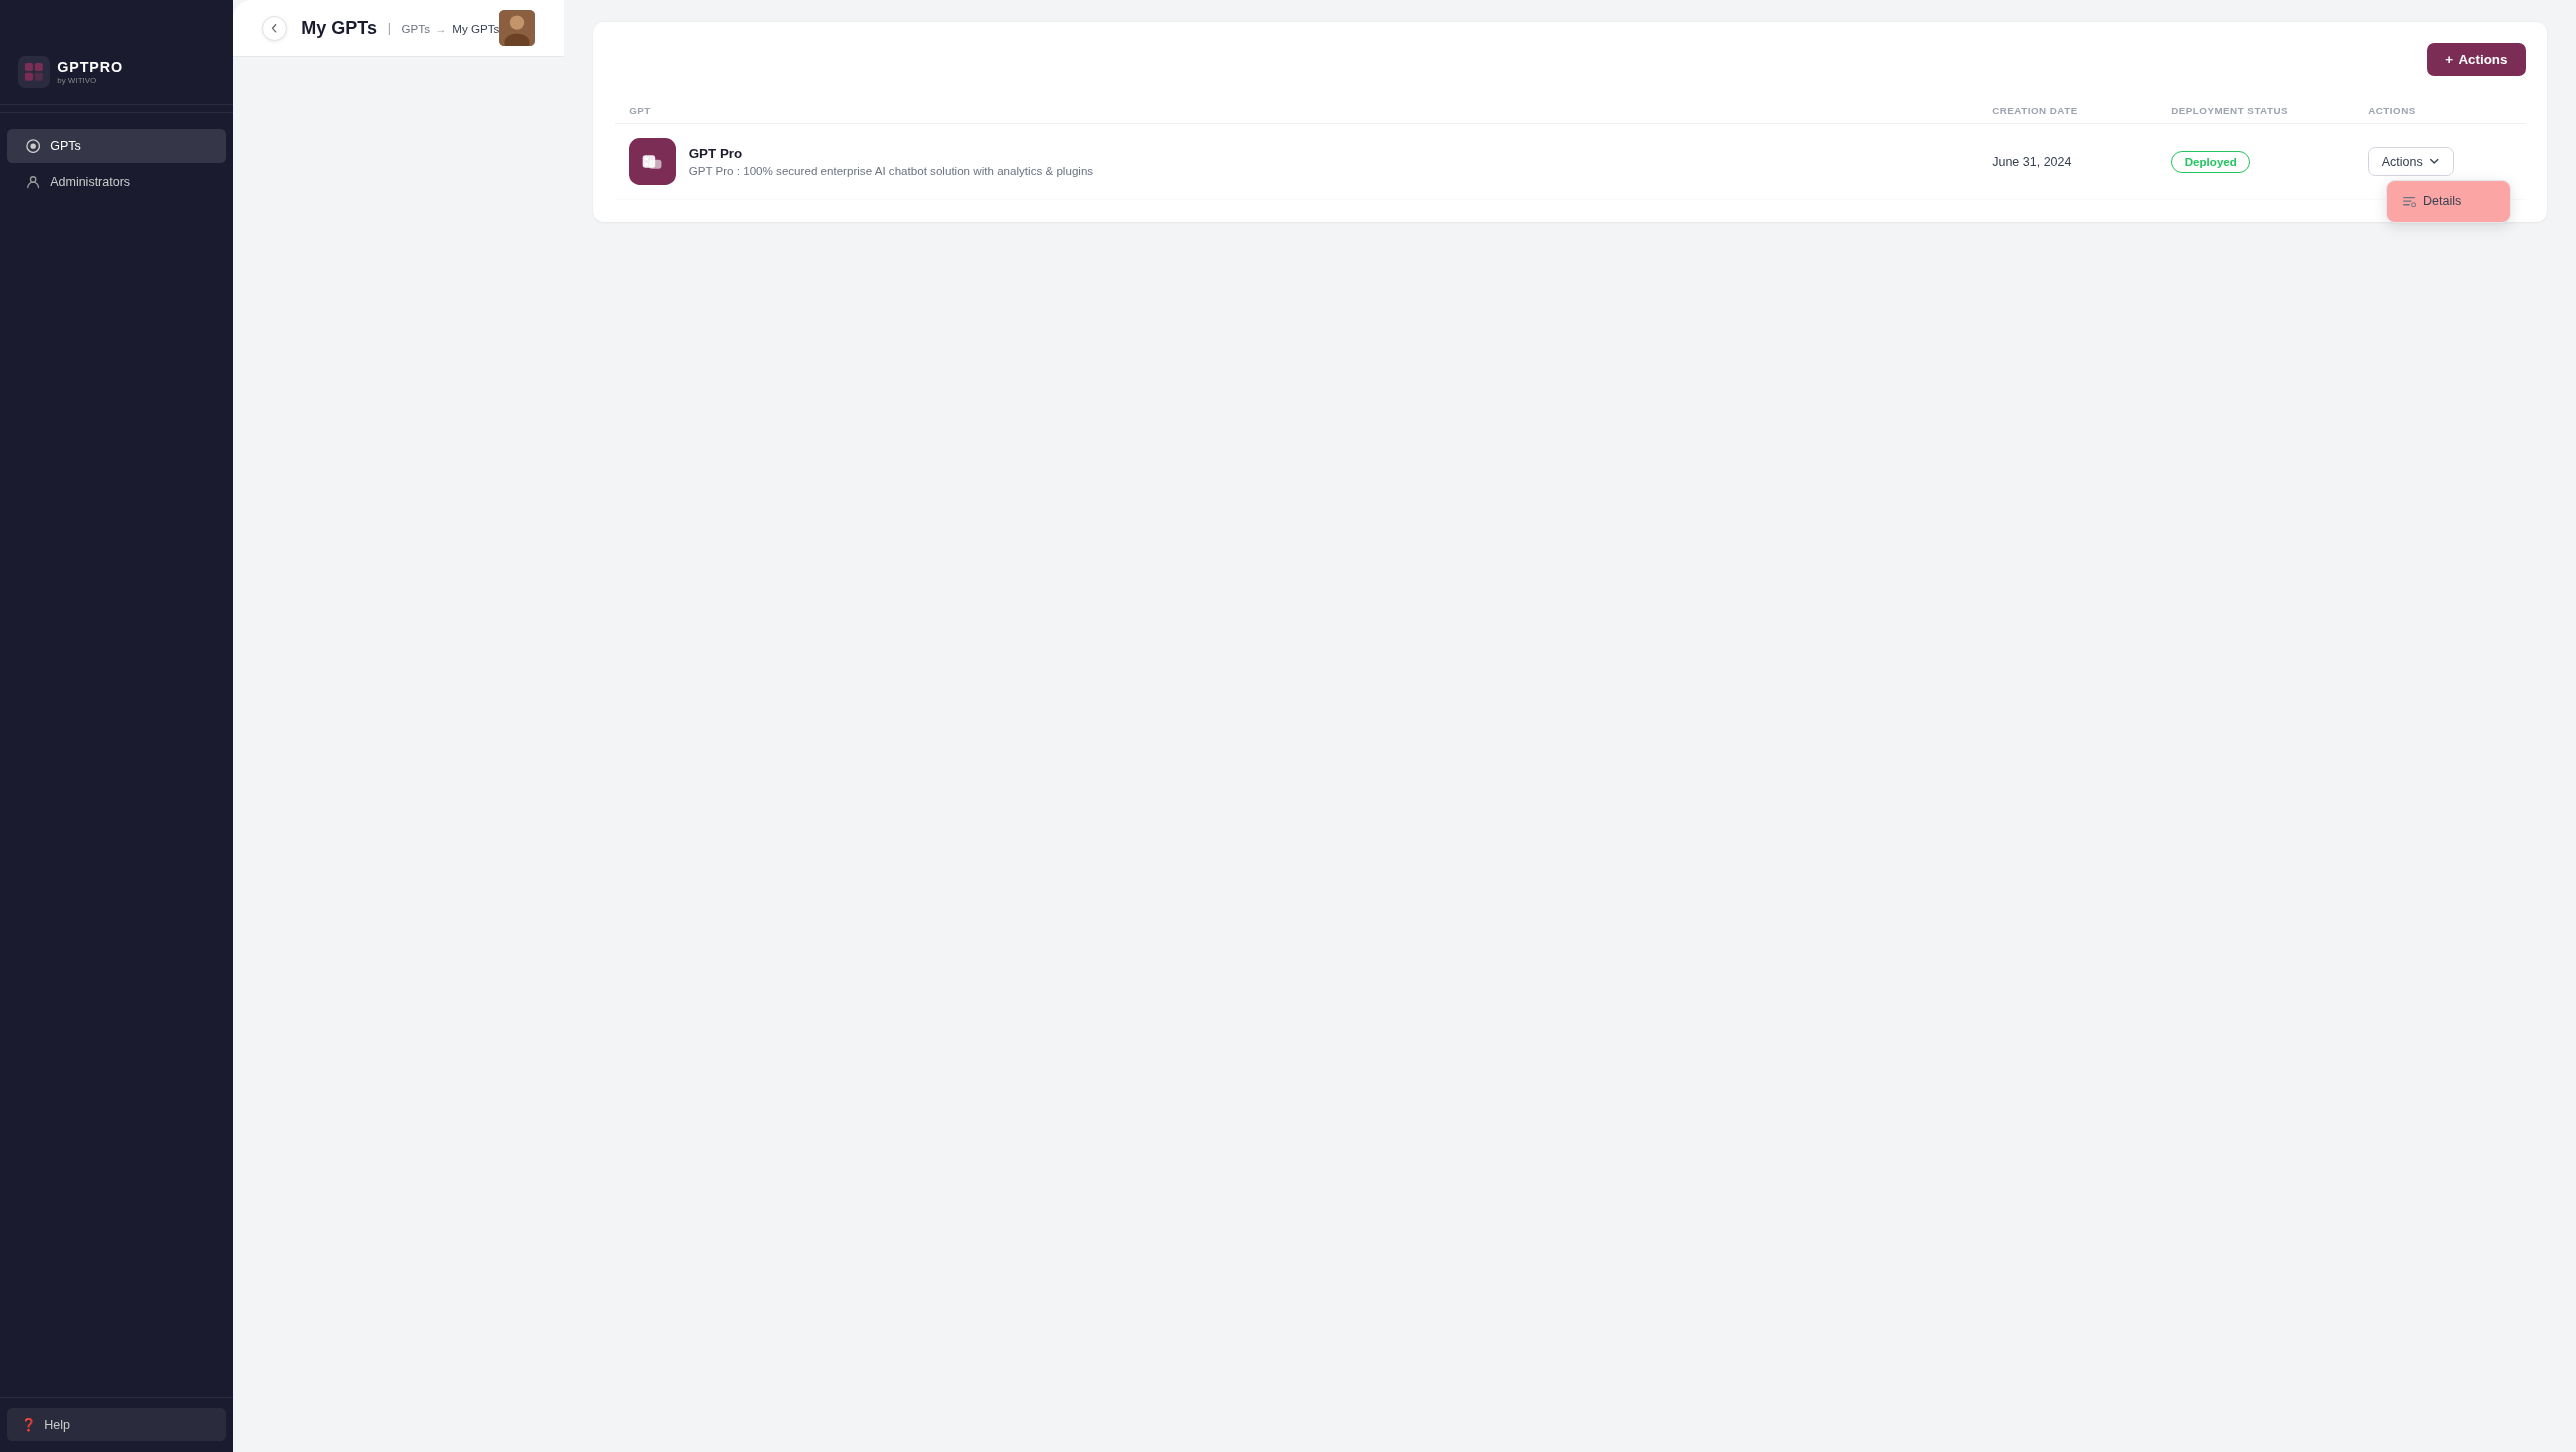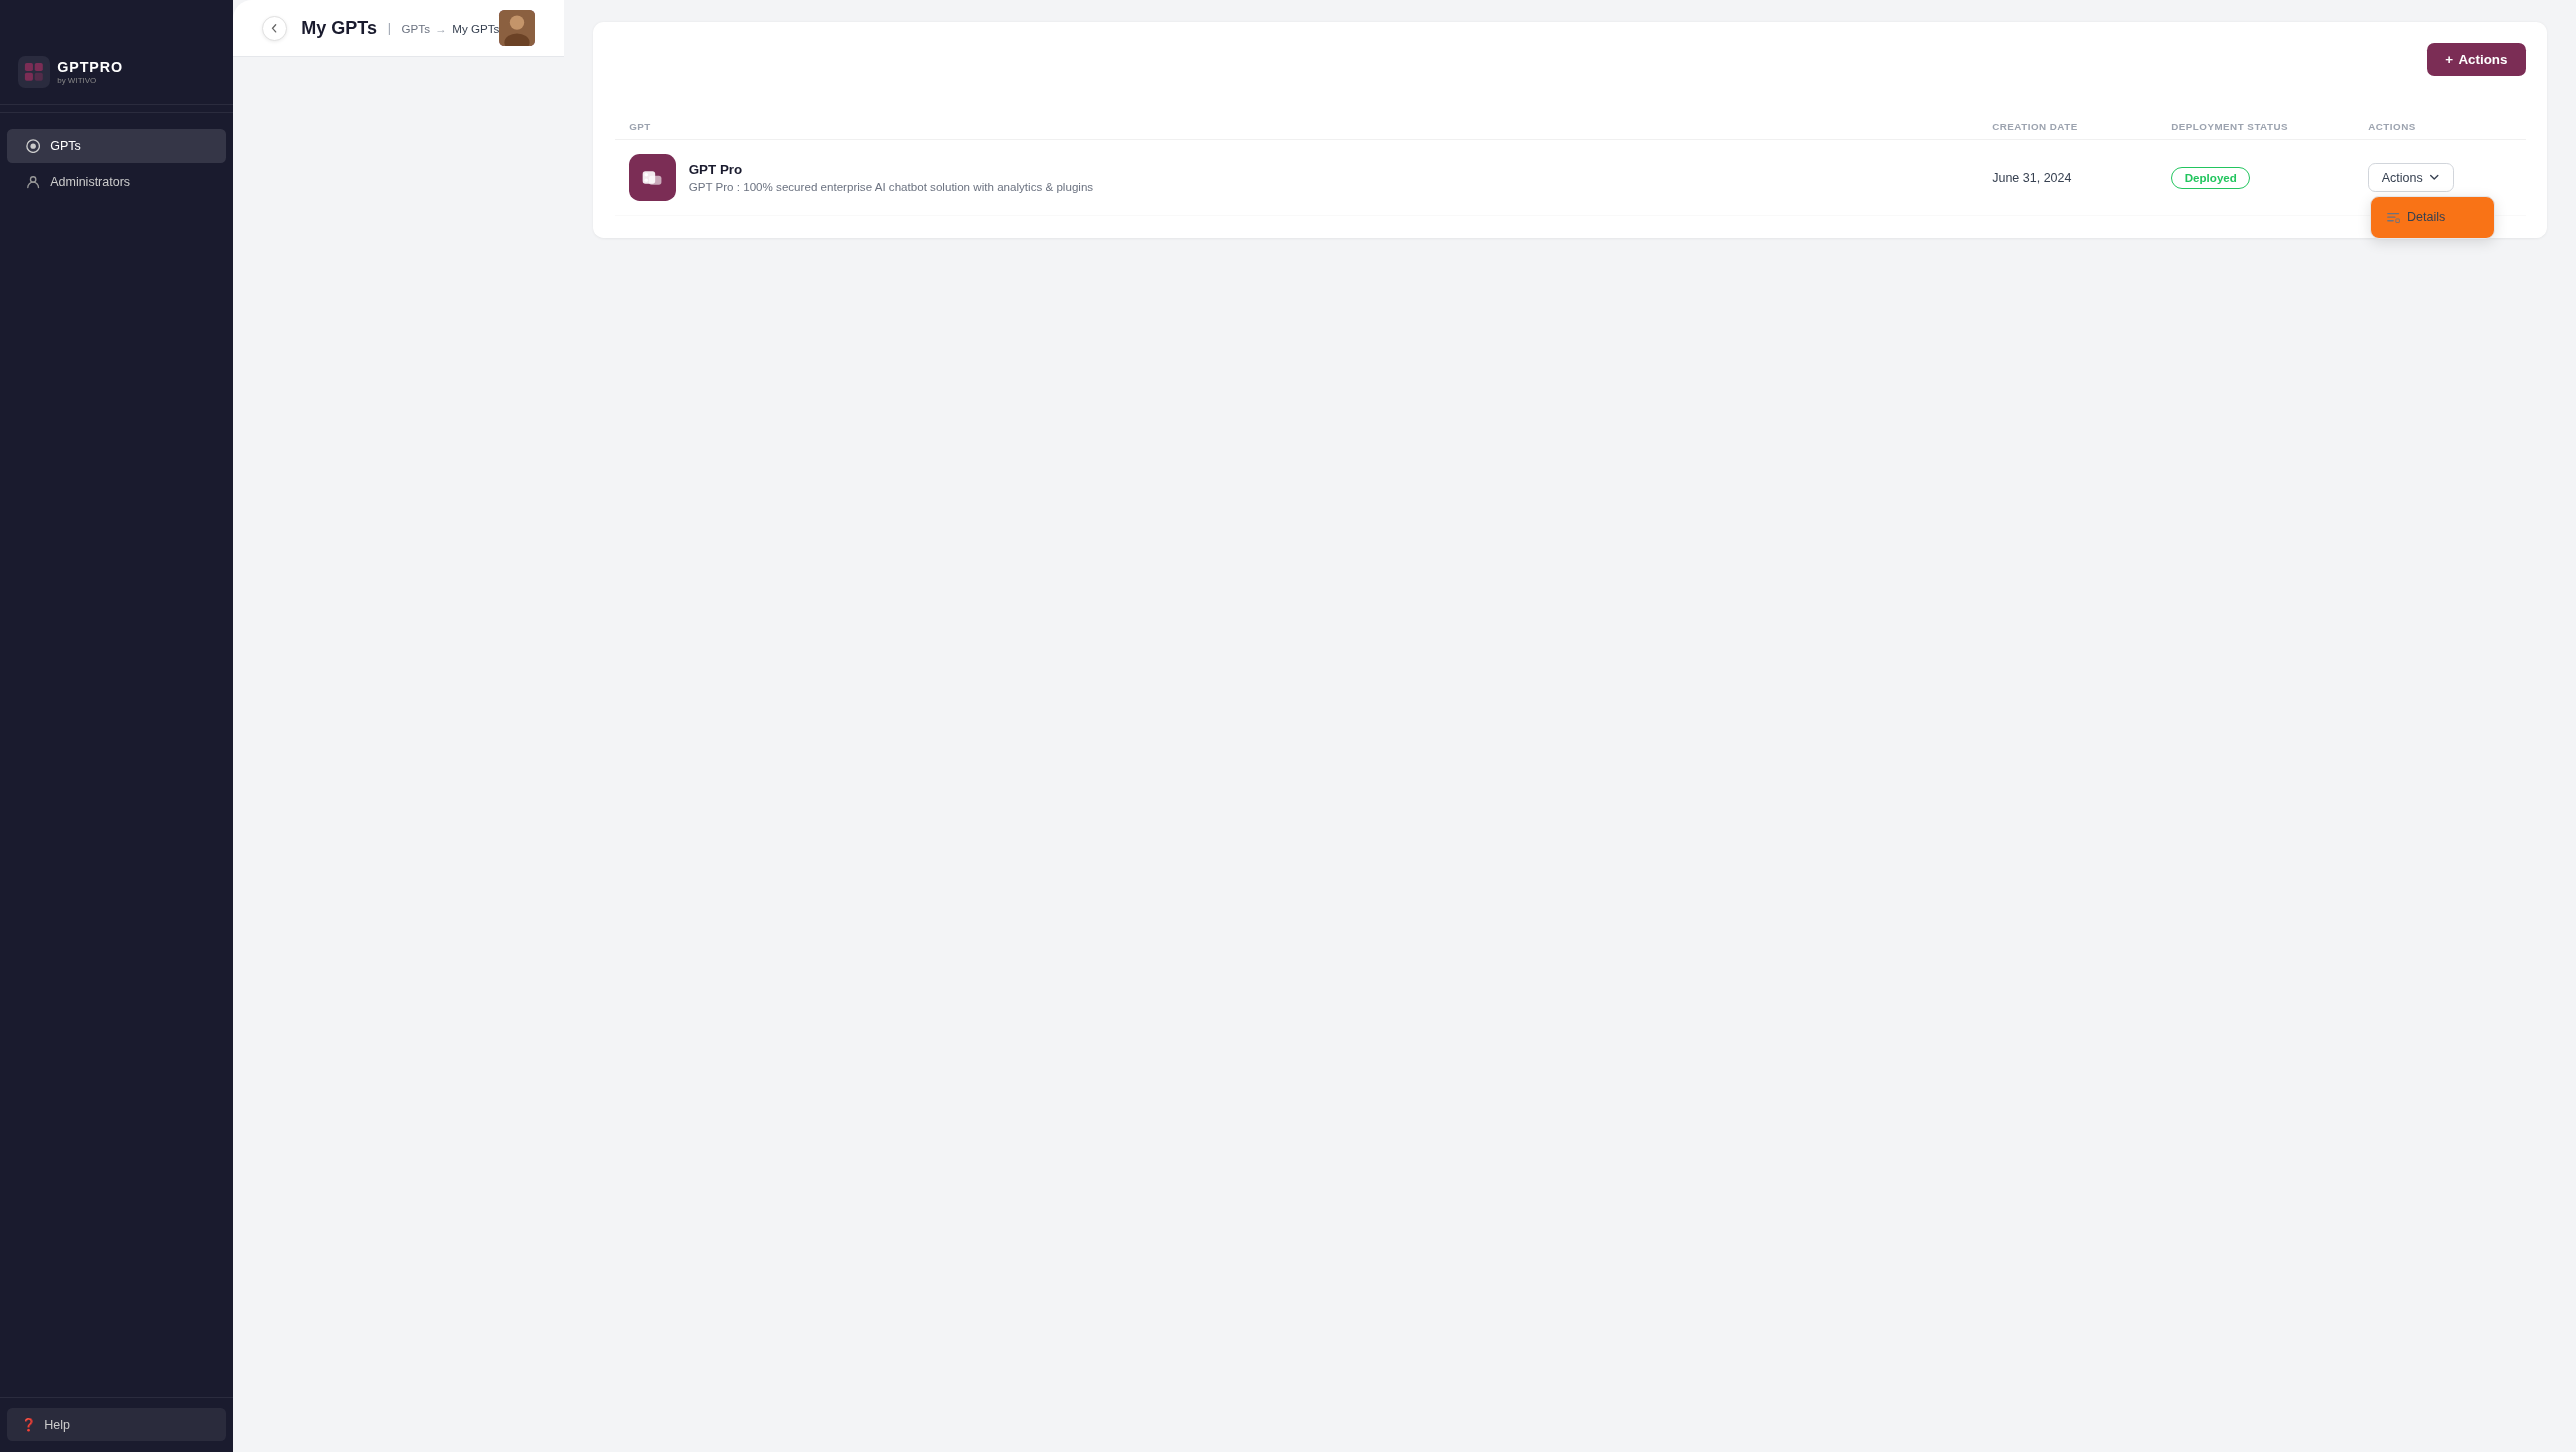--- a/index.html
+++ b/index.html
@@ -191,21 +191,20 @@
       grid-template-columns: 1fr 179px 197px 143px;
       padding: 7.2px 14.3px;
       border-bottom: 0.9px solid #f0f0f0;
     }
     .table-header-cell {
       font-size: 9.8px;
       font-weight: 600;
       color: #9ca3af;
       letter-spacing: 0.05em;
       text-transform: uppercase;
-      margin-top: 16px;
     }
     .table-row {
       display: grid;
       grid-template-columns: 1fr 179px 197px 143px;
       padding: 14.3px 14.3px;
       align-items: center;
       border-bottom: 0.9px solid #f9f9f9;
       position: relative;
     }
     .gpt-cell {
@@ -269,22 +268,22 @@
     }
     .chevron-icon {
       width: 12.5px;
       height: 12.5px;
     }
 
     
     .dropdown-menu {
       position: absolute;
       top: calc(100% + 3.6px);
-      right: 16px;
-      background: #f97316;
+      right: 0;
+      background: #fca5a5;
       border: 0.9px solid #e5e7eb;
       border-radius: 9px;
       box-shadow: 0 3.6px 14.3px rgba(0,0,0,0.12);
       z-index: 100;
       min-width: 125px;
       padding: 5.4px 0;
     }
     .dropdown-item {
       display: flex;
       align-items: center;

